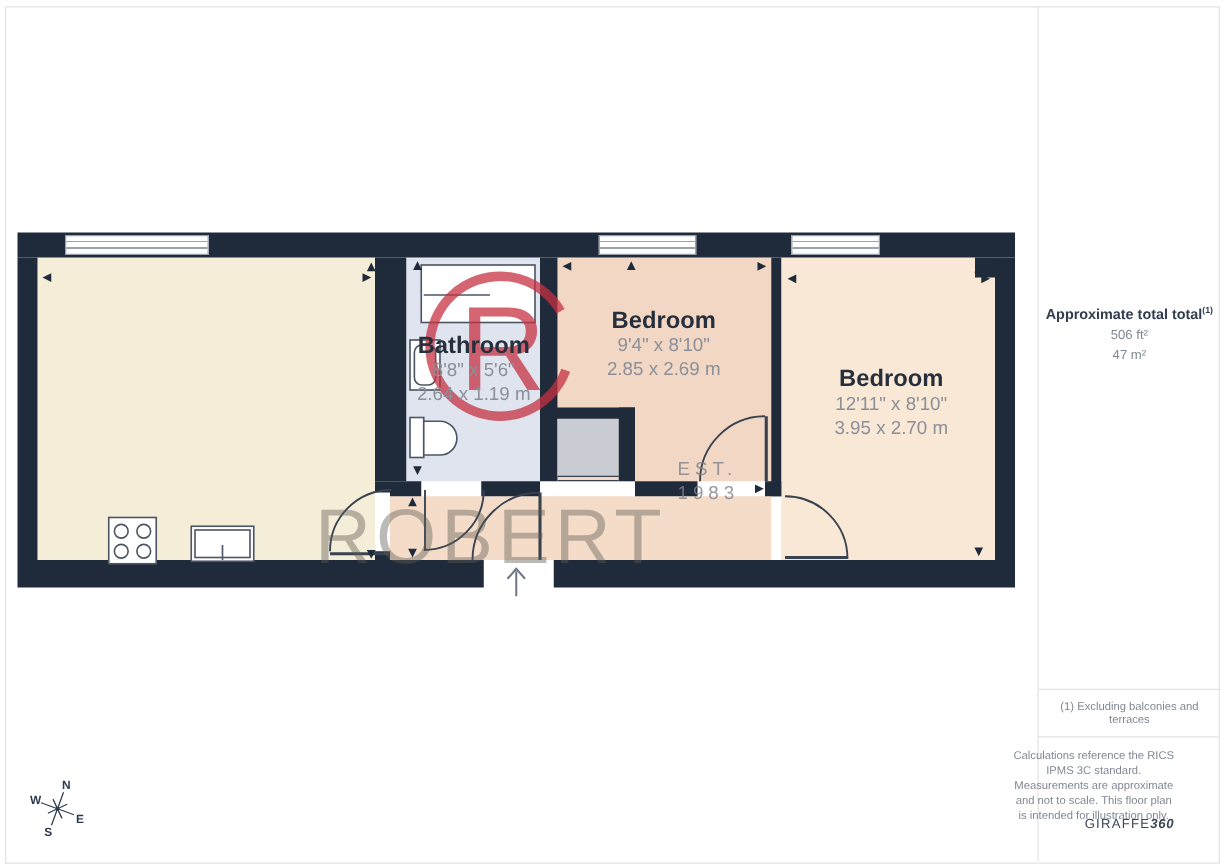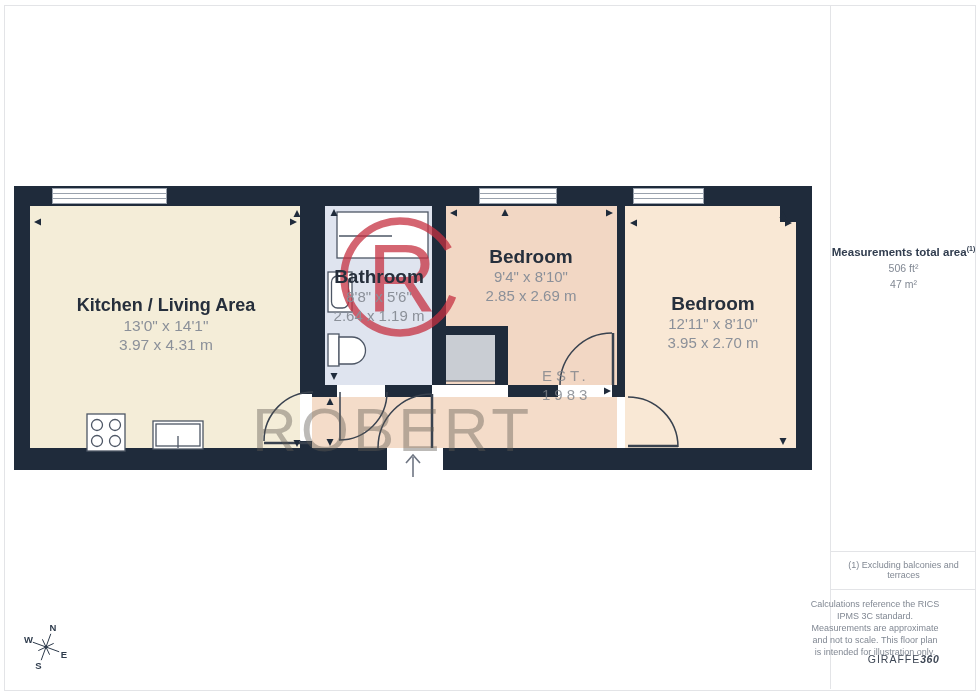--- a/index.html
+++ b/index.html
@@ -168,44 +168,39 @@
   <div class="wm-word" style="left:252px;top:394px;letter-spacing:4px;">ROBERT</div>
   <div class="wm-est" style="left:542px;top:366px;">
     <span style="display:block;">EST.</span>
     <span style="display:block;">1983</span>
   </div>
   <svg id="logo-svg" width="980" height="692" viewBox="0 0 980 692">
     <path d="M448.5,249 A56,56 0 1 0 452.6,296.2" stroke="rgba(198,50,66,0.75)" stroke-width="7.5" fill="none"></path>
     <text x="402" y="312" text-anchor="middle" font-size="96" font-family="Liberation Sans, sans-serif" fill="rgba(198,50,66,0.75)">R</text>
   </svg>
 
-  <div class="room-label" style="left:166px;top:295px;">
-    <div class="rname big">Kitchen / Living Area</div>
-    <div class="rdim big">13'0" x 14'1"</div>
-    <div class="rdim big">3.97 x 4.31 m</div>
-  </div>
   <div class="room-label" style="left:379px;top:266px;">
     <div class="rname">Bathroom</div>
     <div class="rdim">8'8" x 5'6"</div>
     <div class="rdim">2.64 x 1.19 m</div>
   </div>
   <div class="room-label" style="left:531px;top:246px;">
     <div class="rname">Bedroom</div>
     <div class="rdim">9'4" x 8'10"</div>
     <div class="rdim">2.85 x 2.69 m</div>
   </div>
   <div class="room-label" style="left:713px;top:293px;">
     <div class="rname">Bedroom</div>
     <div class="rdim">12'11" x 8'10"</div>
     <div class="rdim">3.95 x 2.70 m</div>
   </div>
 
   <div class="abs" id="sidebar-divider"></div>
   <div class="abs" id="area-block">
-    <div id="area-title"><span>Measurements total area</span><sup>(1)</sup></div>
+    <div id="area-title"><span>Approximate total total</span><sup>(1)</sup></div>
     <div class="area-val">506 ft²</div>
     <div class="area-val">47 m²</div>
   </div>
   <div class="h-div" style="top:551px;"></div>
   <div class="abs" id="footnote">(1) Excluding balconies and terraces</div>
   <div class="h-div" style="top:589px;"></div>
   <div class="abs" id="disclaimer">Calculations reference the RICS IPMS 3C standard. Measurements are approximate and not to scale. This floor plan is intended for illustration only.</div>
   <div class="abs" id="brand"><span>GIRAFFE</span><b>360</b></div>
 </div>
 

